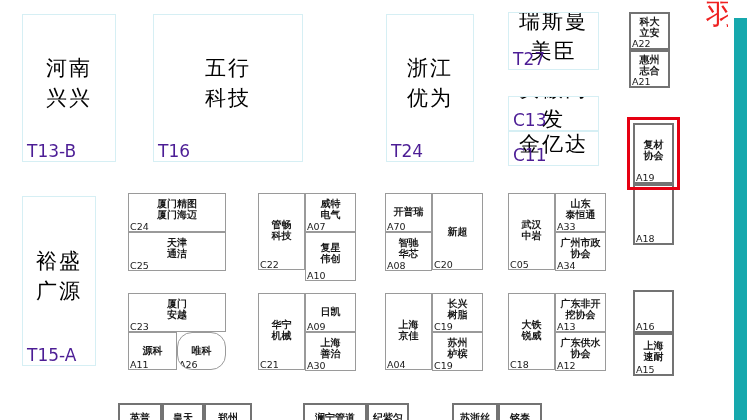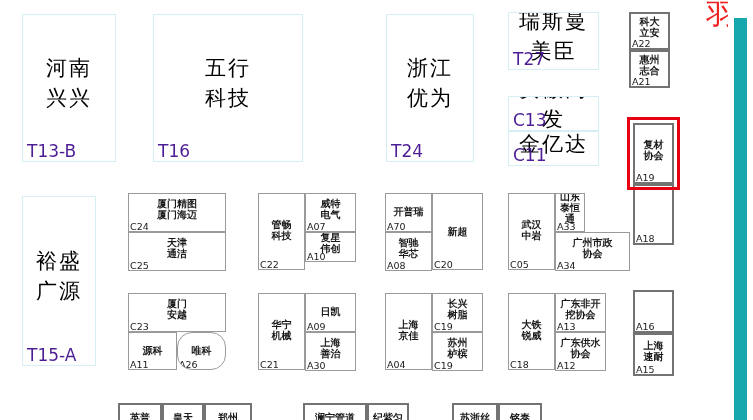--- a/index.html
+++ b/index.html
@@ -193,21 +193,21 @@
     <div class="booth cell" style="left: 258px; top: 193px; width: 47px; height: 77px;">
       <div class="bname">管畅
 科技</div>
       <div class="bcode">C22</div>
     </div>
     <div class="booth cell tight" style="left: 305px; top: 193px; width: 51px; height: 39px;">
       <div class="bname">威特
 电气</div>
       <div class="bcode">A07</div>
     </div>
-    <div class="booth cell tight" style="left: 305px; top: 232px; width: 51px; height: 30px;">
+    <div class="booth cell tight" style="left: 305px; top: 232px; width: 51px; height: 49px;">
       <div class="bname">复星
 伟创</div>
       <div class="bcode">A10</div>
     </div>
     <div class="booth cell tight" style="left: 385px; top: 193px; width: 47px; height: 39px;">
       <div class="bname">开普瑞</div>
       <div class="bcode">A70</div>
     </div>
     <div class="booth cell tight" style="left: 385px; top: 232px; width: 47px; height: 39px;">
       <div class="bname">智驰
@@ -216,26 +216,26 @@
     </div>
     <div class="booth cell" style="left: 432px; top: 193px; width: 51px; height: 77px;">
       <div class="bname">新超</div>
       <div class="bcode">C20</div>
     </div>
     <div class="booth cell" style="left: 508px; top: 193px; width: 47px; height: 77px;">
       <div class="bname">武汉
 中岩</div>
       <div class="bcode">C05</div>
     </div>
-    <div class="booth cell tight" style="left: 555px; top: 193px; width: 30px; height: 39px;">
+    <div class="booth cell tight" style="left: 555px; top: 193px; width: 51px; height: 39px;">
       <div class="bname">山东
 泰恒通</div>
       <div class="bcode">A33</div>
     </div>
-    <div class="booth cell tight" style="left: 555px; top: 232px; width: 75px; height: 39px; padding-left: 32px;">
+    <div class="booth cell tight" style="left: 555px; top: 232px; width: 51px; height: 39px; padding-left: 32px;">
       <div class="bname">广州市政
 协会</div>
       <div class="bcode">A34</div>
     </div>
     <div class="booth cell tight" style="left: 128px; top: 293px; width: 98px; height: 39px; text-decoration: underline;">
       <div class="bname">厦门
 安越</div>
       <div class="bcode">C23</div>
     </div>
     <div class="booth cell" style="left: 128px; top: 332px; width: 49px; height: 38px;">

